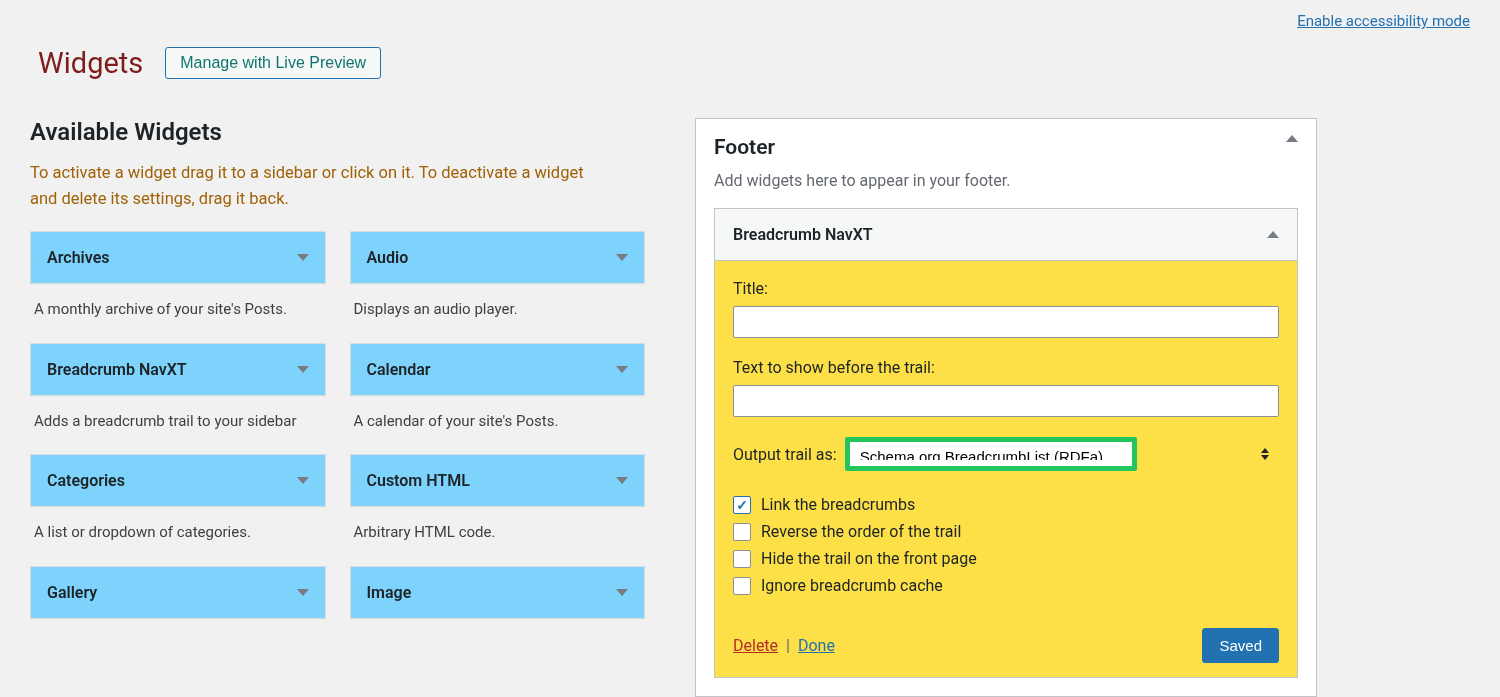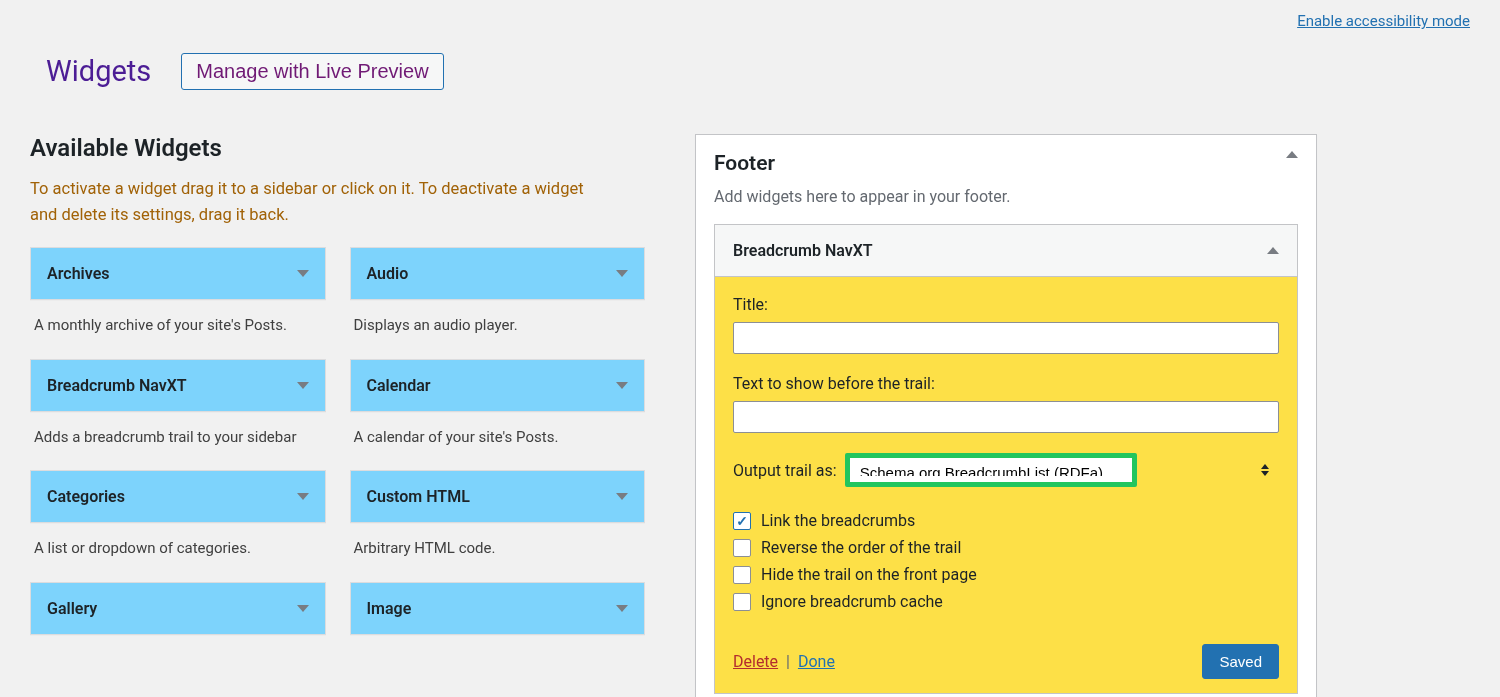--- a/index.html
+++ b/index.html
@@ -29,28 +29,28 @@
     }
     .heading-row {
       display: flex;
       align-items: center;
       gap: 14px;
       margin: 28px 0 30px 0;
     }
     .page-heading {
       font-size: 29px;
       font-weight: 400;
-      margin: 16px;
-      color: #4c1d95;
+      margin: 8px;
+      color: #7f1d1d;
     }
     .btn-outline {
       border: 1px solid #2271b1;
-      color: #701a75;
+      color: #0f766e;
       background: #f6f7f7;
-      font-size: 20px;
+      font-size: 16px;
       font-weight: 500;
       padding: 6px 14px;
       border-radius: 3px;
       cursor: pointer;
     }
     .columns {
       display: flex;
       gap: 50px;
       align-items: flex-start;
     }

